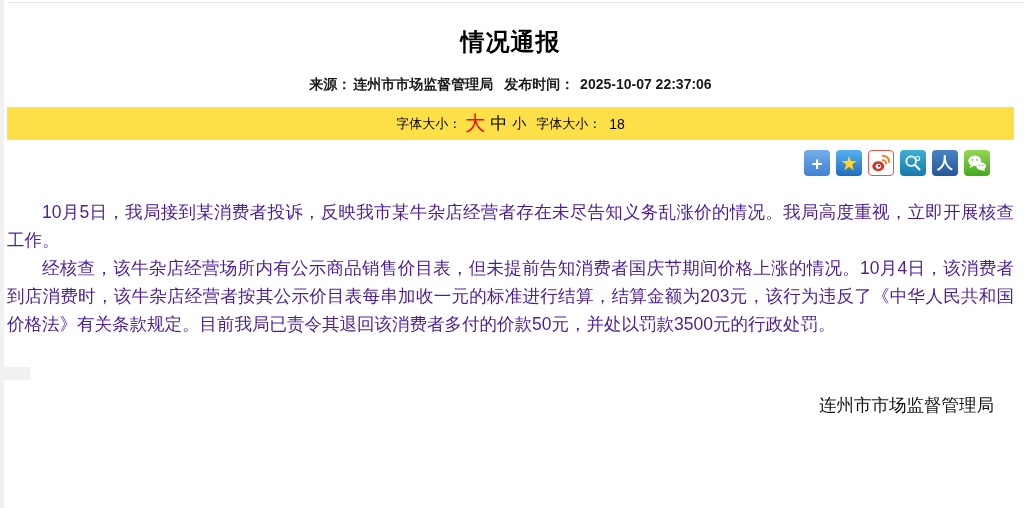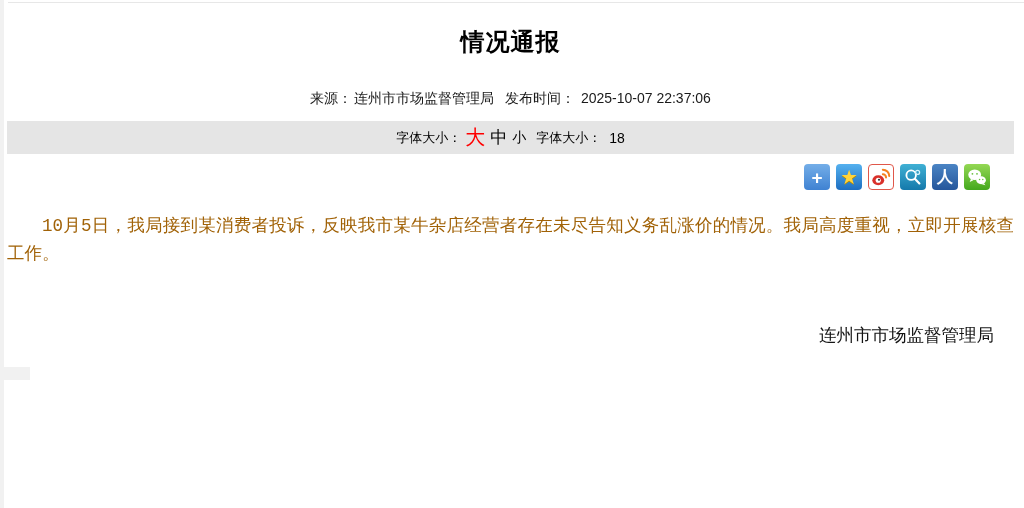--- a/index.html
+++ b/index.html
@@ -21,33 +21,33 @@
     margin-top: 28px;
     text-align: center;
     font-size: 24px;
     line-height: 28px;
     font-weight: bold;
     color: #000;
     letter-spacing: 1px;
   }
 
   .meta {
-    margin-top: 34px;
+    margin-top: 20px;
     text-align: center;
     font-size: 14px;
     line-height: 16px;
-    font-weight: normal;
+    font-weight: bold;
     color: #1a1a1a;
   }
   .meta span { margin: 0 1px; }
 
   .fontbar {
     margin-top: 15px;
     height: 33px;
-    background: #e5e5e5;
+    background: #fde047;
     display: flex;
     align-items: center;
     justify-content: center;
     font-size: 13px;
     color: #000;
   }
   .fontbar .fs-label { font-size: 13px; }
   .fontbar .fs-large { color: #ff0000; font-size: 20px; margin: 0 5px 0 4px; cursor: pointer; }
   .fontbar .fs-medium { color: #000; font-size: 17px; margin-right: 5px; cursor: pointer; }
   .fontbar .fs-small { color: #000; font-size: 14px; margin-right: 10px; cursor: pointer; }
@@ -72,24 +72,24 @@
   }
   .sicon.more { background: linear-gradient(#74aee8, #3f82d2); color: #fff; font-size: 19px; line-height: 1; }
   .sicon.qzone { background: linear-gradient(#55b1ef, #1d6ec1); color: #ffd43c; font-size: 17px; text-shadow: 0 1px 0 #b78b00; }
   .sicon.weibo { background: #fff; border: 1px solid #e0574a; }
   .sicon.qqbm { background: linear-gradient(#3fb0d4, #1579ab); }
   .sicon.renren { background: linear-gradient(#4a84c4, #25569b); color: #fff; font-size: 16px; }
   .sicon.wechat { background: linear-gradient(#94d854, #44a81d); }
 
   .article {
     margin-top: 22px;
-    font-family: Liberation Mono, monospace;
+    font-family: Liberation Sans, sans-serif;
     font-size: 17.5px;
     line-height: 28px;
-    color: #a16207;
+    color: #4c1d95;
     text-align: justify;
   }
   .article p { margin: 0; text-indent: 2em; }
 
   .signature {
     margin-top: 52px;
     text-align: right;
     padding-right: 20px;
     font-family: "Liberation Serif", "DejaVu Serif", serif;
     font-size: 17.5px;
@@ -153,20 +153,21 @@
           <ellipse cx="16.5" cy="15.5" rx="5.2" ry="4.3" fill="#ffffff"></ellipse>
           <path d="M19.5 18.5 l1.6 2.6 -3.8-1.2z" fill="#ffffff"></path>
           <circle cx="14.8" cy="14.8" r="0.85" fill="#6cc143"></circle>
           <circle cx="18.3" cy="14.8" r="0.85" fill="#6cc143"></circle>
         </svg>
       </div>
     </div>
 
     <div class="article">
       <p>10月5日，我局接到某消费者投诉，反映我市某牛杂店经营者存在未尽告知义务乱涨价的情况。我局高度重视，立即开展核查工作。</p>
+      <p>经核查，该牛杂店经营场所内有公示商品销售价目表，但未提前告知消费者国庆节期间价格上涨的情况。10月4日，该消费者到店消费时，该牛杂店经营者按其公示价目表每串加收一元的标准进行结算，结算金额为203元，该行为违反了《中华人民共和国价格法》有关条款规定。目前我局已责令其退回该消费者多付的价款50元，并处以罚款3500元的行政处罚。</p>
     </div>
 
     <div class="signature">
       <div>连州市市场监督管理局</div>
 
     </div>
 
   </div>
 </div>
 

